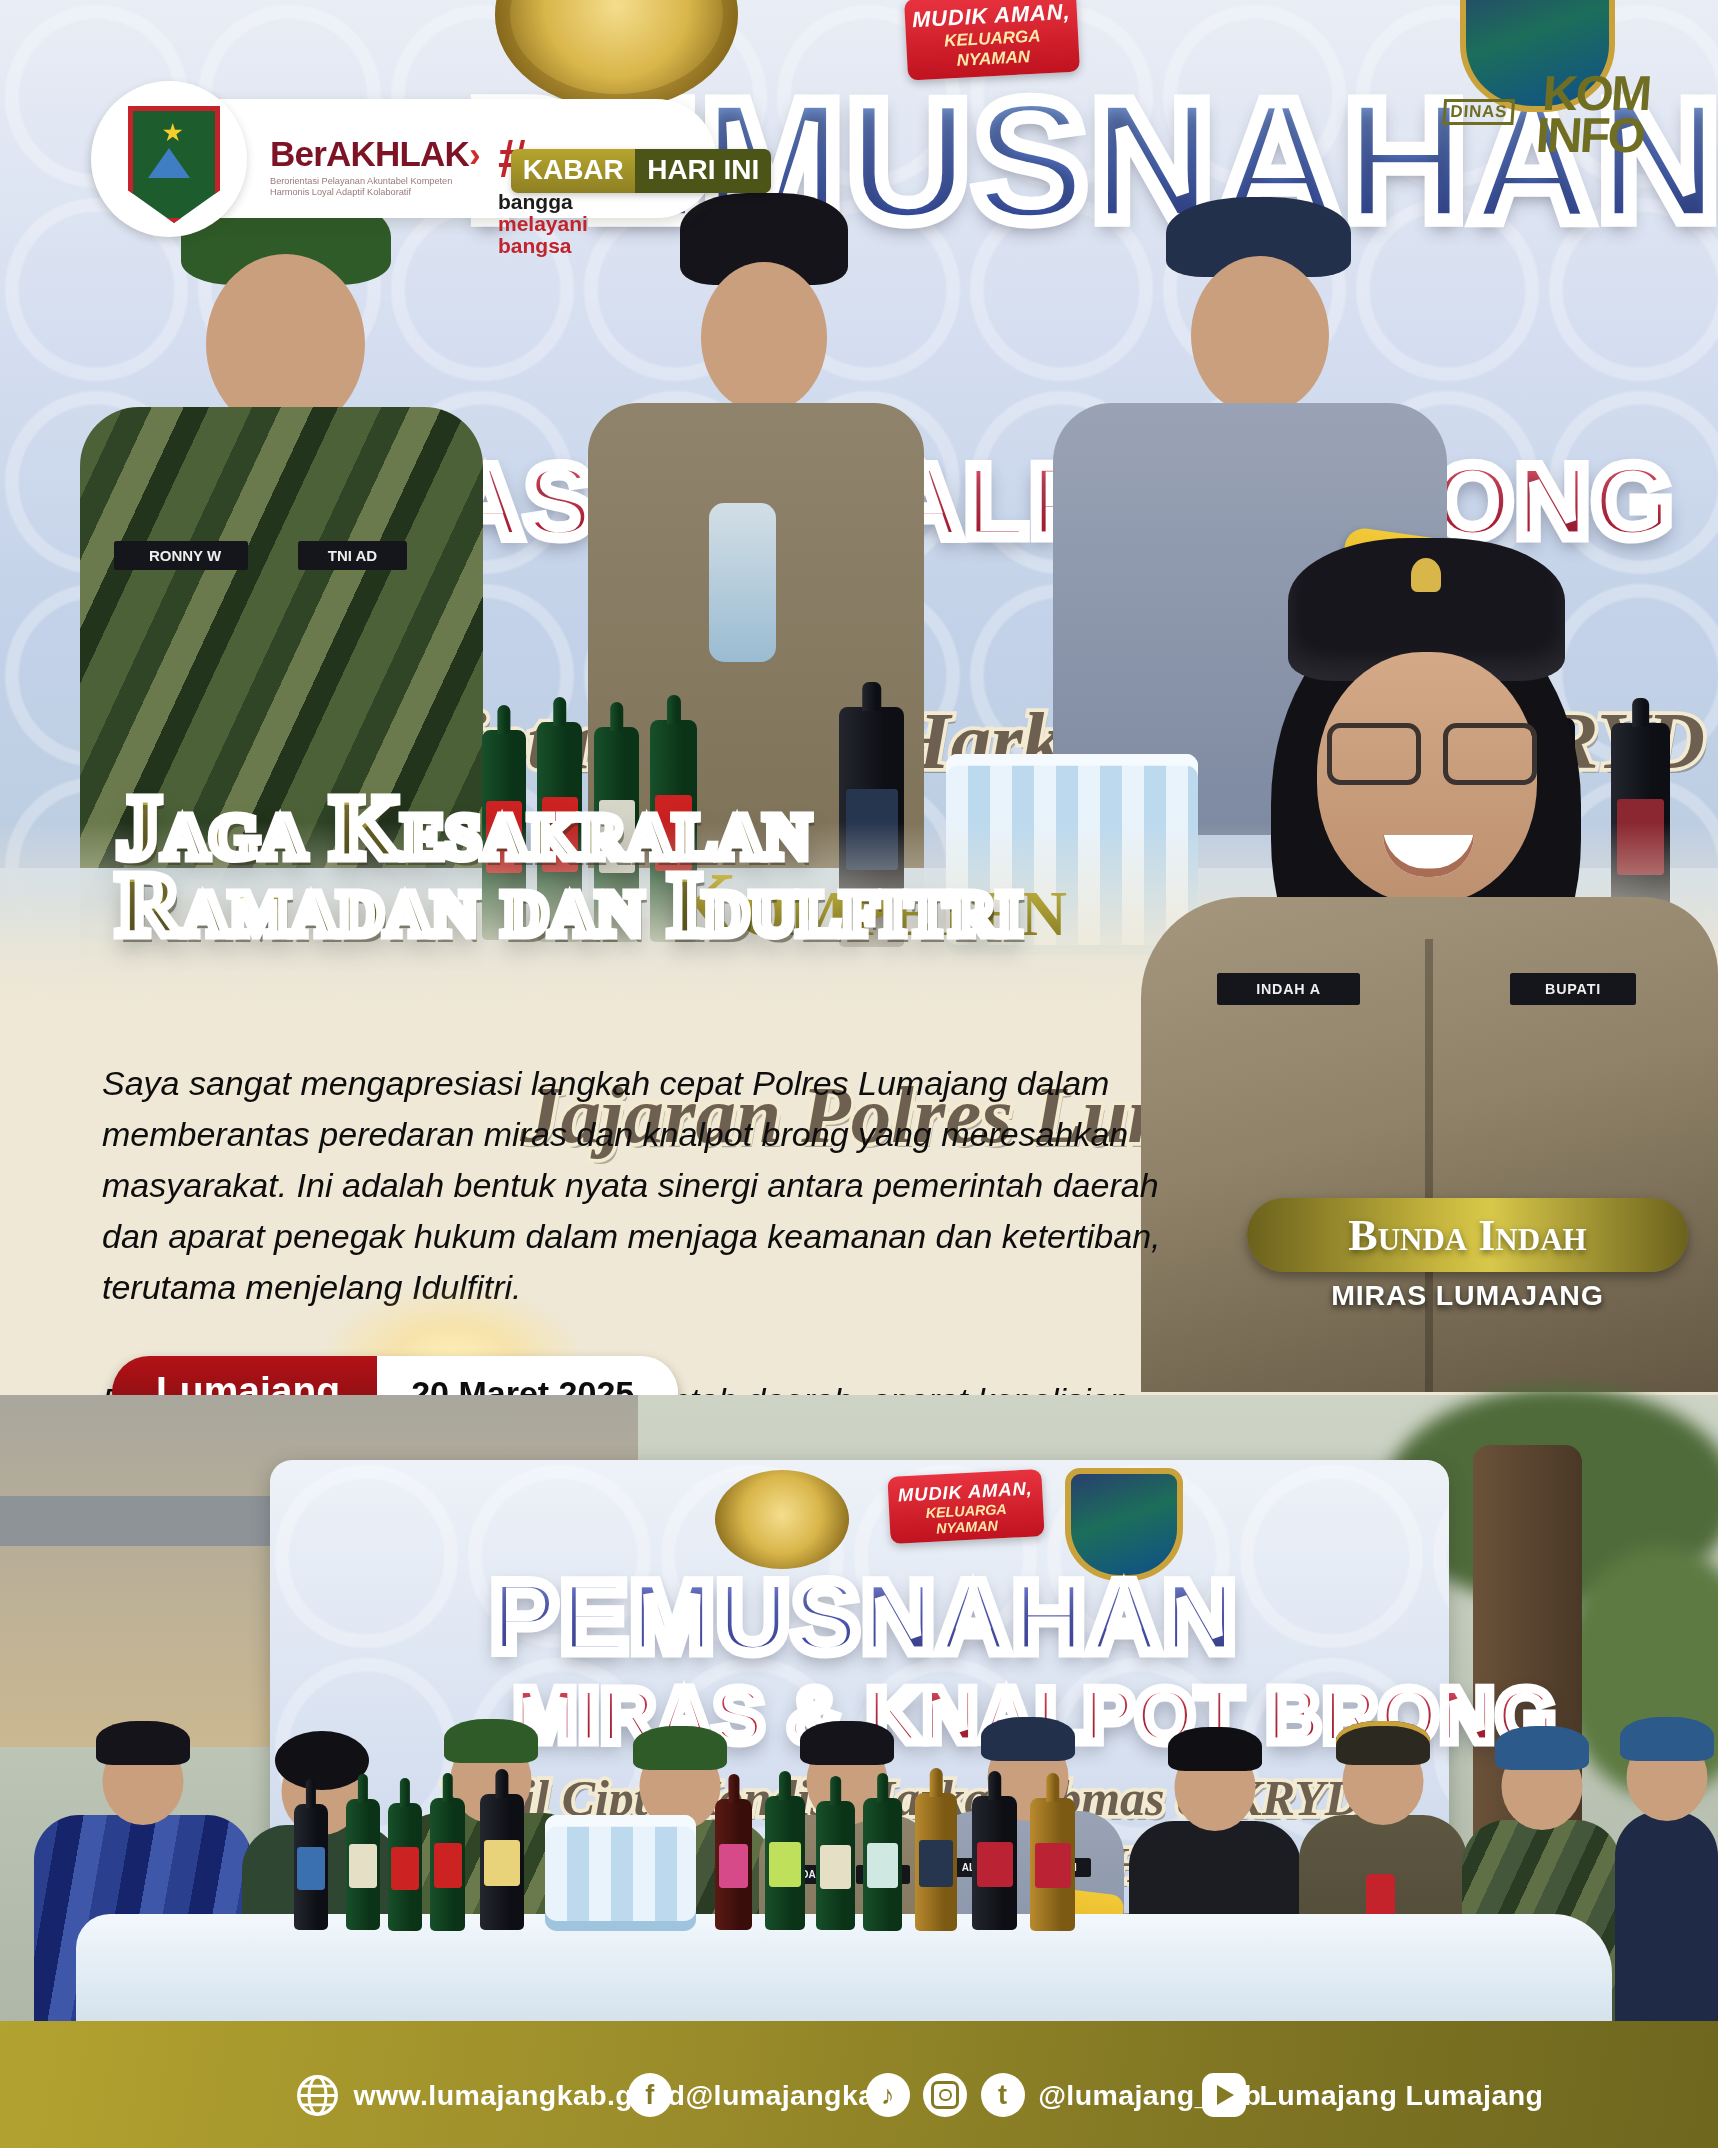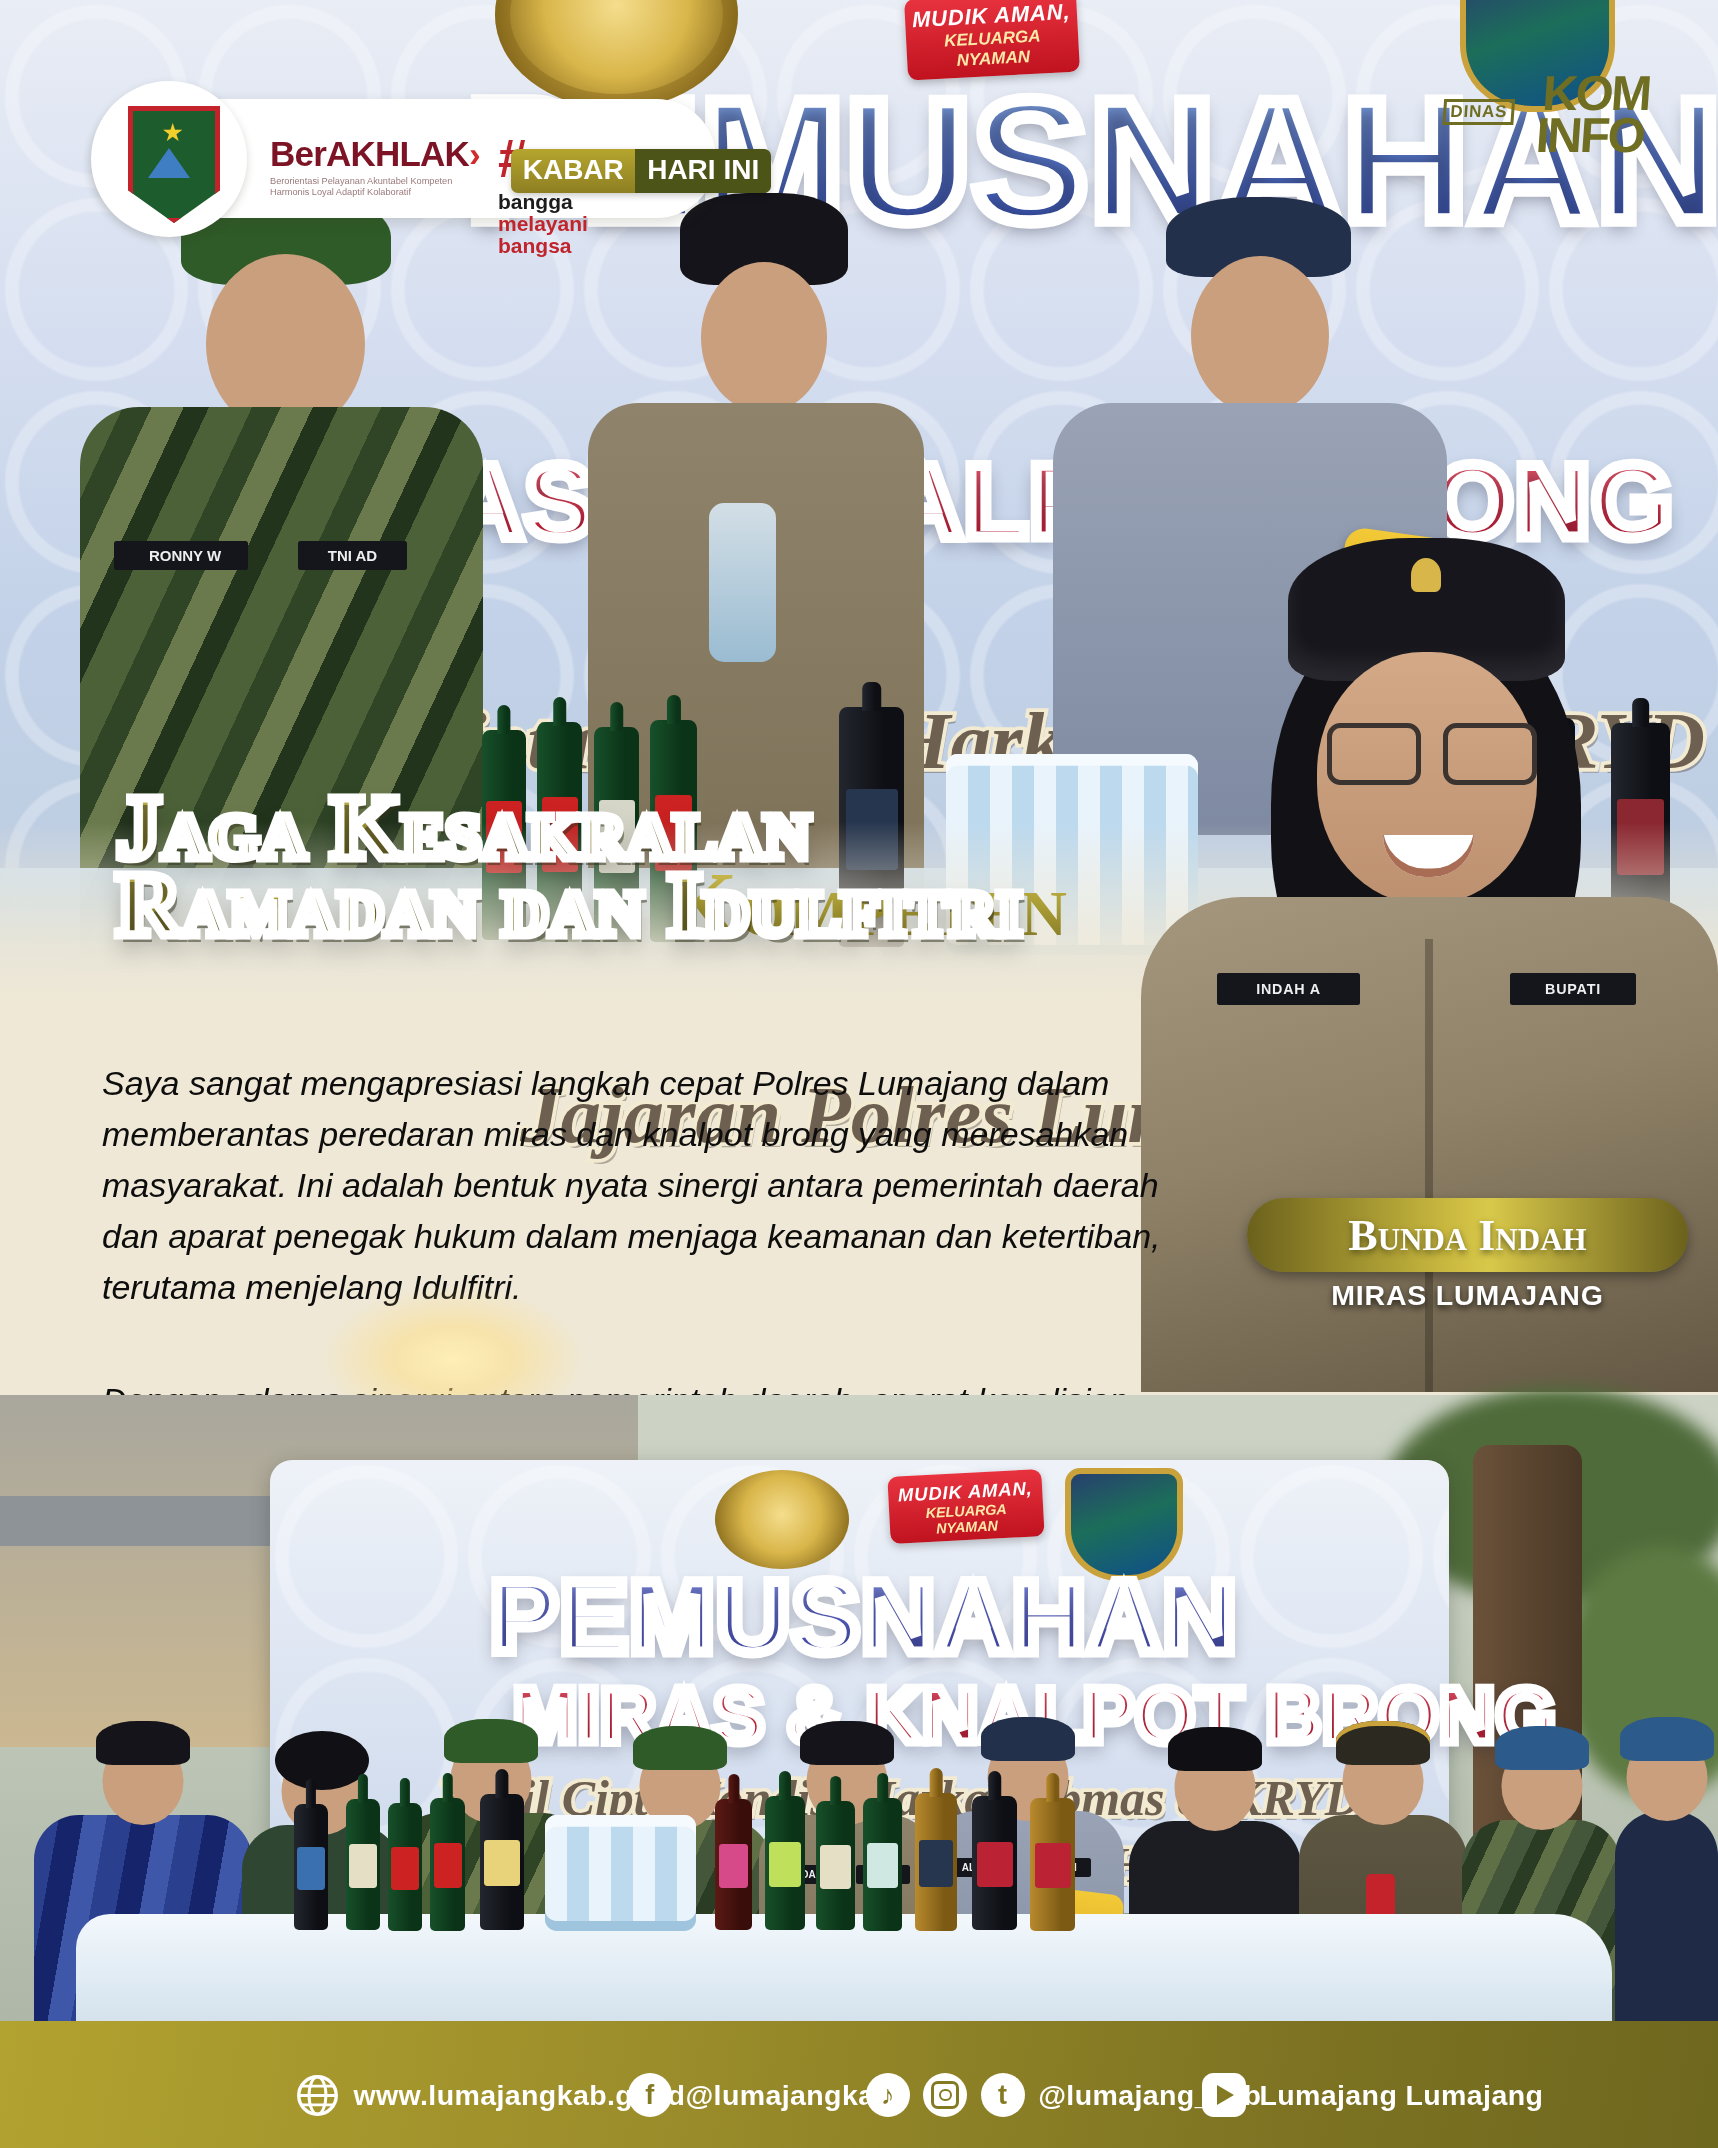--- a/index.html
+++ b/index.html
@@ -327,20 +327,24 @@
   <div class="abs" id="quote">
     <p>Saya sangat mengapresiasi langkah cepat Polres Lumajang dalam memberantas peredaran miras dan knalpot brong yang meresahkan masyarakat. Ini adalah bentuk nyata sinergi antara pemerintah daerah dan aparat penegak hukum dalam menjaga keamanan dan ketertiban, terutama menjelang Idulfitri.</p>
     <p>Dengan adanya sinergi antara pemerintah daerah, aparat kepolisian, dan masyarakat, diharapkan Kabupaten Lumajang dapat merayakan Idulfitri dalam suasana yang aman dan tenteram.</p>
   </div>
 
   <div class="abs" id="speaker-pill">
     <span class="nm">Bunda Indah</span>
   </div>
   <div class="abs" id="speaker-title">MIRAS LUMAJANG</div>
   <div class="abs" id="flare"></div>
+  <div class="abs" id="dateline">
+    <div class="city">Lumajang</div>
+    <div class="dt">20 Maret 2025</div>
+  </div>
 
   <div class="abs" id="photo-bottom">
     <div id="pb-building"></div>
     <div id="pb-roof"></div>
     <div class="foliage" style="left:1384px;top:-8.4px;width:352px;height:218px;background:#4f6b3a;"></div>
     <div class="foliage" style="left:1561px;top:151px;width:201px;height:252px;background:#5d7a42;"></div>
     <div id="pb-trunk"></div>
 
     <div id="banner2">
       <div class="pattern"></div>

